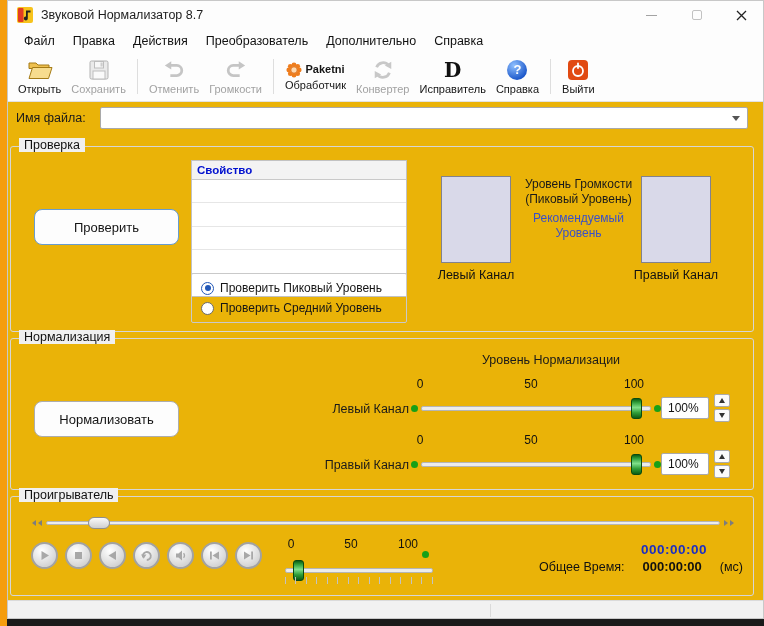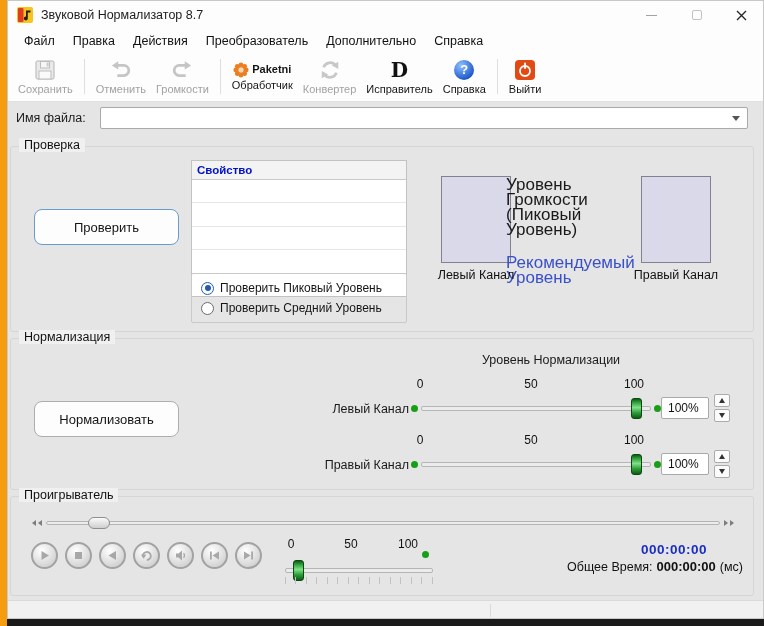--- a/index.html
+++ b/index.html
@@ -1,17 +1,17 @@
 <!DOCTYPE html>
 <html><head>
 <meta charset="utf-8">
 <style>
   *{margin:0;padding:0;box-sizing:border-box}
   body{font-family:"Liberation Sans",sans-serif;background:#666}
-  .screen{position:relative;width:764px;height:626px;background:#e5e5e5;overflow:hidden;font-size:12.5px;color:#1a1a1a}
+  .screen{position:relative;width:764px;height:626px;background:#eab308;overflow:hidden;font-size:12.5px;color:#1a1a1a}
   .abs{position:absolute}
   .left-strip{position:absolute;left:0;top:0;width:7px;height:626px;background:#f59d0e;z-index:40}
   .bottom-strip{position:absolute;left:0;top:619px;width:764px;height:7px;background:#1a1a1a;z-index:30}
   .frame{position:absolute;left:7px;top:0;width:757px;height:619px;border:1px solid #c8c8c8;pointer-events:none;z-index:35}
   .titlebar{position:absolute;left:7px;top:0;width:757px;height:30px;background:#fdfdfd;display:flex;align-items:center;padding-left:10px}
   .title-text{margin-left:8px;font-size:12.5px;color:#1c1c1c}
   .win-controls{margin-left:auto;display:flex;height:100%}
   .wc{width:45px;display:flex;align-items:center;justify-content:center}
   .gmin{width:11px;height:1px;background:#a3a3a3}
   .gmax{width:10px;height:10px;border:1px solid #c2c2c2;border-radius:2px}
@@ -52,21 +52,21 @@
   .tri-up{width:0;height:0;border-left:3.5px solid transparent;border-right:3.5px solid transparent;border-bottom:5px solid #333}
   .tri-dn{width:0;height:0;border-left:3.5px solid transparent;border-right:3.5px solid transparent;border-top:5px solid #333}
   .trackbar{position:absolute;display:flex;align-items:center}
   .tb-arrows{display:flex;align-items:center}
   .tri-l{width:0;height:0;border:3px solid transparent;border-right:4px solid #7d7d7d}
   .tri-r{width:0;height:0;border:3px solid transparent;border-left:4px solid #7d7d7d}
   .tb-thumb{background:linear-gradient(to bottom,#fafafa,#cfcfcf);border:1px solid #8f8f8f;border-radius:6px}
   .pbtn{position:absolute;width:27px;height:27px;border-radius:50%;background:radial-gradient(circle at 38% 30%,#ffffff,#dcdcdc 60%,#c3c3c3);border:2px solid #a2a2a2;display:flex;align-items:center;justify-content:center}
   .ticks{background:repeating-linear-gradient(to right,#c2c2c2 0 1px,transparent 1px 10.5px)}
   .time-big{font-size:13.5px;font-weight:bold;color:#1b2ec4;letter-spacing:.5px;text-align:right}
-  .time-total{font-size:12.5px;color:#111;display:flex;justify-content:flex-end;gap:4px;align-items:baseline}
+  .time-total{font-size:12.5px;color:#111;display:flex;justify-content:flex-end;gap:18px;align-items:baseline}
   .statusbar{position:absolute;left:7px;top:600px;width:757px;height:19px;background:#f1f1f1;border-top:1px solid #dadada}
   .sb-div{position:absolute;left:483px;top:3px;width:1px;height:13px;background:#dadada}
 </style>
 </head>
 <body>
 
 <div class="screen">
   <div class="left-strip"></div>
   <div class="bottom-strip"></div>
   <div class="frame"></div>
@@ -98,20 +98,29 @@
   <div class="menubar">
     <span class="menu-item">Файл</span>
     <span class="menu-item">Правка</span>
     <span class="menu-item">Действия</span>
     <span class="menu-item">Преобразователь</span>
     <span class="menu-item">Дополнительно</span>
     <span class="menu-item">Справка</span>
   </div>
 
   <div class="toolbar">
+    <div class="tbtn">
+      <span class="ticon">
+        <svg width="26" height="22" viewBox="0 0 26 22">
+            <path d="M2 4 h7 l2 2 h11 v3.5 H2z" fill="#eec04f" stroke="#a57b16"></path>
+            <path d="M2 19.5 L5.5 8.5 H25 L21.5 19.5z" fill="#f7dc8e" stroke="#a57b16"></path>
+          </svg>
+      </span>
+      <span class="tlabel">Открыть</span>
+    </div>
     <div class="tbtn dis">
       <span class="ticon">
         <svg width="22" height="22" viewBox="0 0 22 22">
             <rect x="2" y="2" width="18" height="18" rx="1.5" fill="#eaeaea" stroke="#b3b3b3"></rect>
             <rect x="6.5" y="2.5" width="9" height="6.5" fill="#f7f7f7" stroke="#bdbdbd"></rect>
             <rect x="12.5" y="3.5" width="2.2" height="4" fill="#cdcdcd"></rect>
             <rect x="5" y="12" width="12" height="8" fill="#fafafa" stroke="#bdbdbd"></rect>
           </svg>
       </span>
       <span class="tlabel">Сохранить</span>
@@ -214,24 +223,24 @@
       <label class="radio">
         <span class="rdot checked"></span>
         <span>Проверить Пиковый Уровень</span>
       </label>
       <label class="radio">
         <span class="rdot"></span>
         <span>Проверить Средний Уровень</span>
       </label>
     </div>
     <div class="chanbox abs" style="left:430px;top:29px;width:70px;height:87px"></div>
-    <div class="abs" style="left:495px;top:30px;width:145px;line-height:15px;font-size:17px">
+    <div class="abs" style="left:495px;top:30px;width:145px;text-align:center;line-height:15px;font-size:12px">
       <div>Уровень Громкости</div>
       <div>(Пиковый Уровень)</div>
-      <div class="blue-link" style="margin-top:18px">Рекомендуемый</div>
+      <div class="blue-link" style="margin-top:4px">Рекомендуемый</div>
       <div class="blue-link">Уровень</div>
     </div>
     <div class="chanbox abs" style="left:630px;top:29px;width:70px;height:87px"></div>
     <span class="chanlabel abs" style="left:415px;top:121px;width:100px">Левый Канал</span>
     <span class="chanlabel abs" style="left:615px;top:121px;width:100px">Правый Канал</span>
   </div>
 
   <div class="group" style="left:10px;top:338px;width:744px;height:152px">
     <span class="gtitle">Нормализация</span>
     <div class="push-btn abs" style="left:23px;top:62px;width:145px;height:36px">Нормализовать</div>

